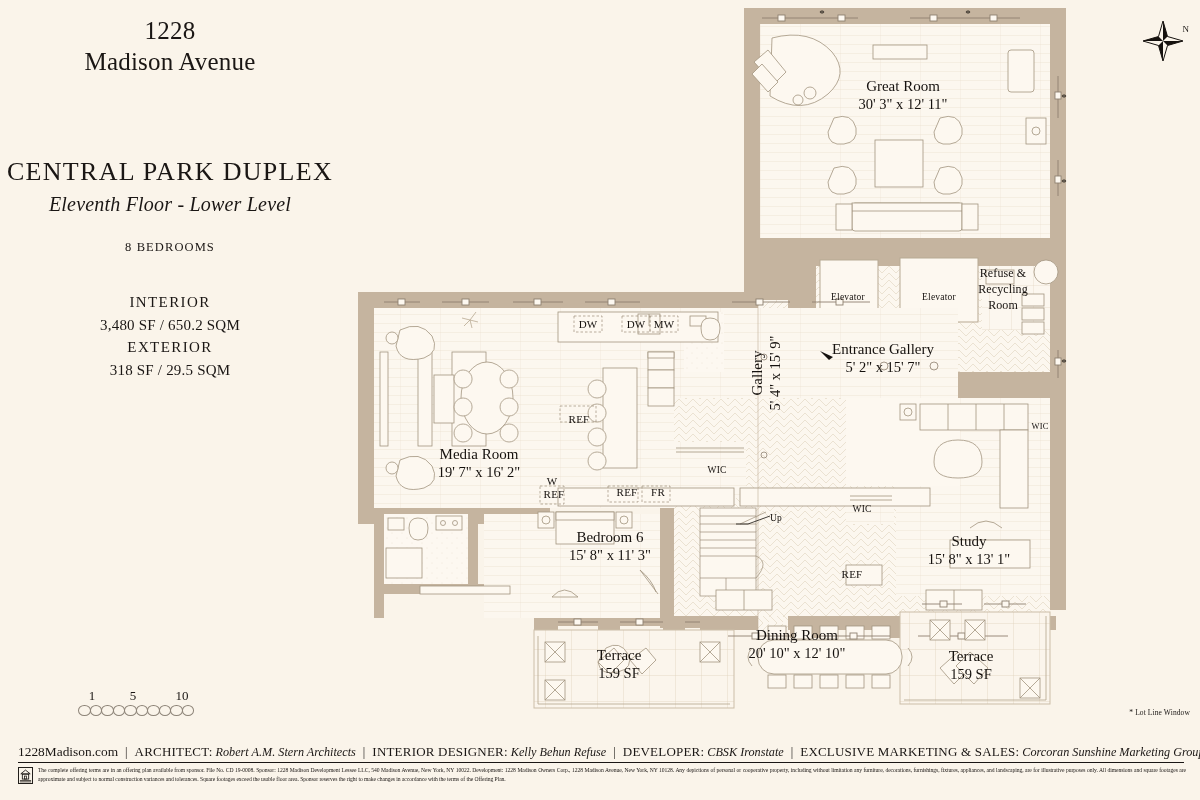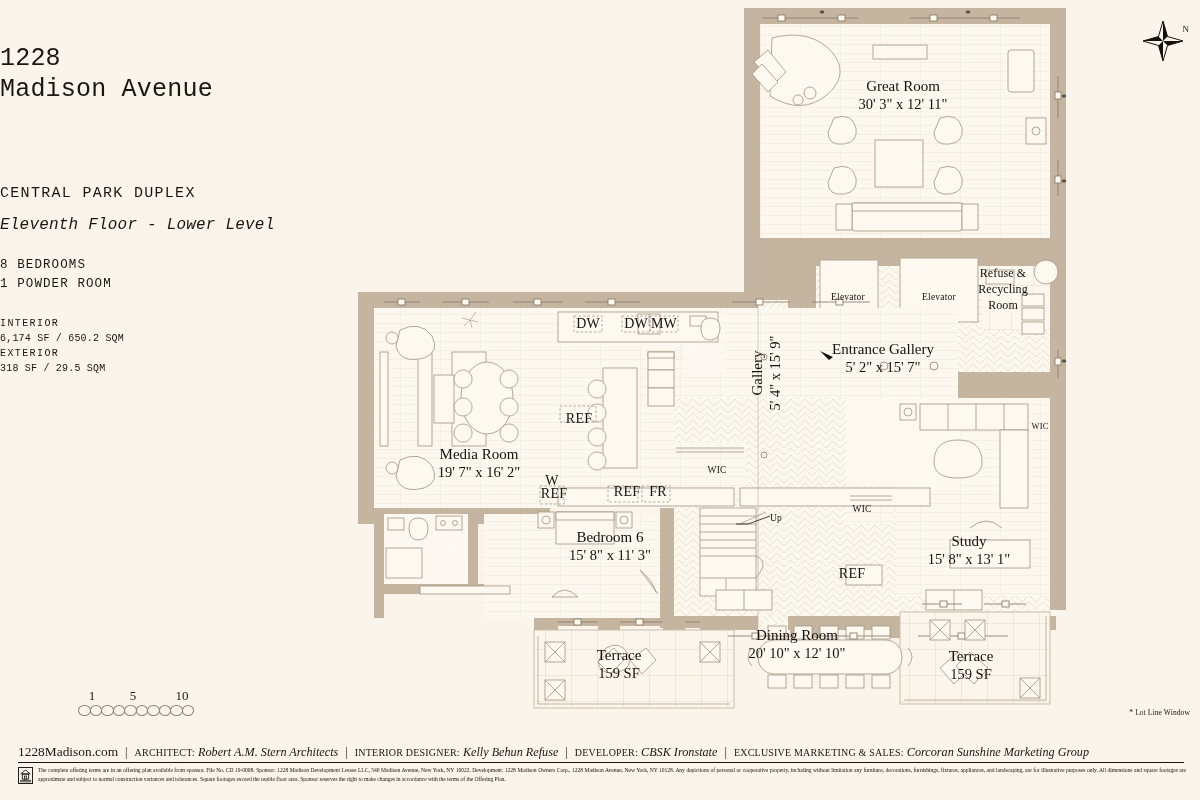--- a/index.html
+++ b/index.html
@@ -11,43 +11,42 @@
     position: relative;
     width: 1200px; height: 800px;
     background: #faf4ea;
     overflow: hidden;
     font-family: "Liberation Serif", "DejaVu Serif", serif;
     color: #1a1614;
   }
 
   
   #info-panel {
-    position: absolute; left: 0; top: 44px; width: 340px;
-    text-align: left;
-    font-family: Liberation Mono, monospace;
+    position: absolute; left: 0; top: 16px; width: 340px;
+    text-align: center;
   }
   #building-name {
     font-size: 25px; line-height: 1.22; letter-spacing: .2px;
     font-weight: 400;
   }
   #building-name .num { display:block; }
   #building-name .street { display:block; }
 
   #plan-title-block { margin-top: 80px; }
   #plan-title {
-    font-size: 15px; letter-spacing: 1.3px; font-weight: 400;
+    font-size: 26px; letter-spacing: 1.3px; font-weight: 400;
   }
   #plan-subtitle {
-    font-size: 16px; font-style: italic; margin-top: 14px; letter-spacing: .2px;
+    font-size: 20px; font-style: italic; margin-top: 6px; letter-spacing: .2px;
   }
   #room-counts {
     margin-top: 22px; font-size: 12.5px; letter-spacing: 1.1px; line-height: 1.52;
   }
   #areas {
-    margin-top: 22px; font-size: 10px; line-height: 1.5;
+    margin-top: 34px; font-size: 15px; line-height: 1.5;
   }
   #areas .lbl { letter-spacing: 1.4px; }
   #areas .val { letter-spacing: .2px; }
 
   
   #scale-bar { position:absolute; left: 78px; top: 688px; width: 120px; }
   #scale-nums { position: relative; height: 16px; font-size: 13px; }
   #scale-nums span { position:absolute; top:0; transform: translateX(-50%); }
   #scale-ticks { display:flex; margin-top:1px; }
   #scale-ticks i {
@@ -70,36 +69,36 @@
     font-family: "Liberation Serif","DejaVu Serif",serif; color:#15110e;
   }
   .rlabel .rname { display:block; font-size: 15px; line-height:1.18; }
   .rlabel .rdim  { display:block; font-size: 14.5px; line-height:1.2; }
   .rlabel.tiny { font-size: 9.5px; letter-spacing:.2px; }
   .rlabel.micro { font-size: 12px; letter-spacing:.1px; }
   .rlabel.vert { transform: translate(-50%,-50%) rotate(-90deg); }
 
   .applabel {
     position:absolute; transform: translate(-50%,-50%);
-    font-size: 14px; letter-spacing:.2px; white-space:nowrap; color:#15110e;
+    font-size: 11px; letter-spacing:.2px; white-space:nowrap; color:#15110e;
   }
   .asterisk { position:absolute; font-size: 11px; color:#15110e; transform:translate(-50%,-50%); }
 
   
   #lotline-note {
     position:absolute; right: 10px; top: 708px; font-size: 7.5px; letter-spacing:.1px;
   }
 
   
   #footer-credits {
     position:absolute; left: 18px; top: 744px; width: 1170px;
     font-size: 12.2px; white-space: nowrap;
   }
   #footer-credits .sep { color:#1a1614; margin: 0 4px; }
-  #footer-credits .cap { font-variant: small-caps; font-size: 10px; letter-spacing:.2px; }
+  #footer-credits .cap { font-variant: small-caps; font-size: 13px; letter-spacing:.2px; }
   #footer-credits .ital { font-style: italic; }
   #footer-credits .site { font-size: 13.4px; }
 
   #footer-rule {
     position:absolute; left: 18px; top: 762px; width: 1166px; height:1px; background:#1a1614;
   }
   #disclaimer-wrap {
     position:absolute; left: 18px; top: 766px; width: 1168px;
     display:flex; align-items:flex-start; gap:5px;
   }
@@ -119,26 +118,25 @@
       <span class="num">1228</span>
       <span class="street">Madison Avenue</span>
     </div>
 
     <div id="plan-title-block">
       <div id="plan-title">CENTRAL PARK DUPLEX</div>
       <div id="plan-subtitle">Eleventh Floor - Lower Level</div>
 
       <div id="room-counts">
         <div>8 BEDROOMS</div>
-        <div>1 POWDER ROOM</div>
       </div>
 
       <div id="areas">
         <div class="lbl">INTERIOR</div>
-        <div class="val">6,174 SF / 650.2 SQM</div>
+        <div class="val">3,480 SF / 650.2 SQM</div>
         <div class="lbl">EXTERIOR</div>
         <div class="val">318 SF / 29.5 SQM</div>
       </div>
     </div>
   </div>
 
   <div id="scale-bar">
     <div id="scale-nums">
       <span style="left:14px">1</span>
       <span style="left:55px">5</span>

